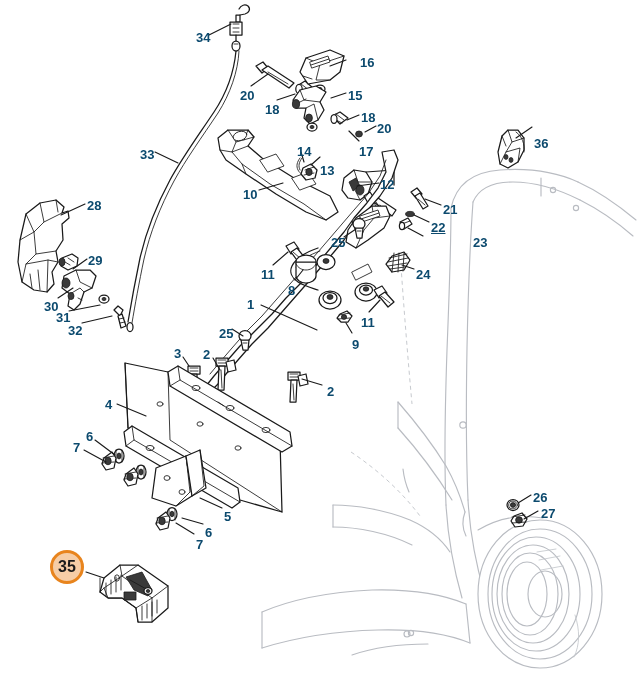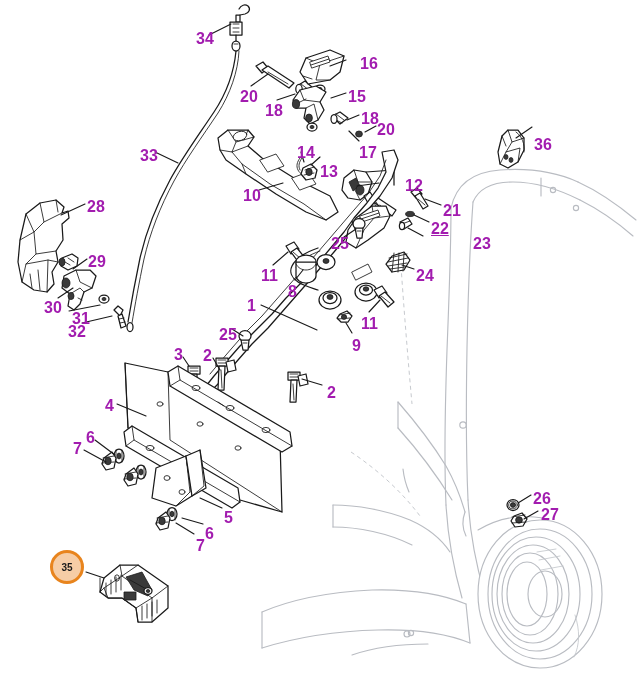--- a/index.html
+++ b/index.html
@@ -20,41 +20,41 @@
     position: absolute;
     left: 0;
     top: 0;
     width: 641px;
     height: 677px;
   }
   .callout-label {
     position: absolute;
     font-family: "Liberation Sans", sans-serif;
     font-weight: bold;
-    font-size: 16px;
-    color: #a21caf;
+    font-size: 13px;
+    color: #0c4a6e;
     line-height: 1;
     white-space: nowrap;
     -webkit-user-select: none;
     user-select: none;
   }
   .highlight-badge {
     position: absolute;
     width: 34px;
     height: 34px;
     border-radius: 50%;
     background: #f6cda6;
     border: 3px solid #e8841d;
     box-sizing: border-box;
     display: flex;
     align-items: center;
     justify-content: center;
     font-family: "Liberation Sans", sans-serif;
     font-weight: bold;
-    font-size: 10px;
+    font-size: 16px;
     color: #1a1a1a;
   }
 </style>
 </head>
 <body>
 
 <div id="stage">
 
   <svg id="diagram-svg" viewBox="0 0 641 677" xmlns="http://www.w3.org/2000/svg">
 
@@ -556,42 +556,42 @@
       <div class="callout-label" style="left: 224px; top: 510px;">5</div>
       <div class="callout-label" style="left: 86px; top: 430px;">6</div>
       <div class="callout-label" style="left: 205px; top: 526px;">6</div>
       <div class="callout-label" style="left: 73px; top: 441px;">7</div>
       <div class="callout-label" style="left: 196px; top: 538px;">7</div>
       <div class="callout-label" style="left: 288px; top: 284px;">8</div>
       <div class="callout-label" style="left: 352px; top: 338px;">9</div>
       <div class="callout-label" style="left: 243px; top: 188px;">10</div>
       <div class="callout-label" style="left: 261px; top: 268px;">11</div>
       <div class="callout-label" style="left: 361px; top: 316px;">11</div>
-      <div class="callout-label" style="left: 380px; top: 178px; padding-left: 25px;">12</div>
+      <div class="callout-label" style="left: 380px; top: 178px;">12</div>
       <div class="callout-label" style="left: 320px; top: 164px;">13</div>
       <div class="callout-label" style="left: 297px; top: 145px;">14</div>
       <div class="callout-label" style="left: 348px; top: 89px;">15</div>
       <div class="callout-label" style="left: 360px; top: 56px;">16</div>
       <div class="callout-label" style="left: 359px; top: 145px;">17</div>
       <div class="callout-label" style="left: 265px; top: 103px;">18</div>
       <div class="callout-label" style="left: 361px; top: 111px;">18</div>
       <div class="callout-label" style="left: 240px; top: 89px;">20</div>
       <div class="callout-label" style="left: 377px; top: 122px;">20</div>
       <div class="callout-label" style="left: 443px; top: 203px;">21</div>
       <div class="callout-label" style="left: 431px; top: 221px; text-decoration: underline;">22</div>
       <div class="callout-label" style="left: 425px; top: 236px; margin-left: 48px;">23</div>
       <div class="callout-label" style="left: 416px; top: 268px;">24</div>
       <div class="callout-label" style="left: 331px; top: 236px;">25</div>
       <div class="callout-label" style="left: 219px; top: 327px;">25</div>
       <div class="callout-label" style="left: 533px; top: 491px;">26</div>
       <div class="callout-label" style="left: 541px; top: 507px;">27</div>
       <div class="callout-label" style="left: 87px; top: 199px;">28</div>
       <div class="callout-label" style="left: 88px; top: 254px;">29</div>
       <div class="callout-label" style="left: 44px; top: 300px;">30</div>
-      <div class="callout-label" style="left: 56px; top: 311px; margin-left: 16px;">31</div>
+      <div class="callout-label" style="left: 56px; top: 311px;">31</div>
       <div class="callout-label" style="left: 68px; top: 324px;">32</div>
       <div class="callout-label" style="left: 140px; top: 148px;">33</div>
       <div class="callout-label" style="left: 196px; top: 31px;">34</div>
       <div class="callout-label" style="left: 534px; top: 123px; margin-top: 14px;">36</div>
     </div>
 
 <div class="highlight-badge" style="left: 50px; top: 550px; background: rgb(246, 205, 166); border-color: rgb(232, 132, 29);">35</div>
   </div>
 
 </body></html>

